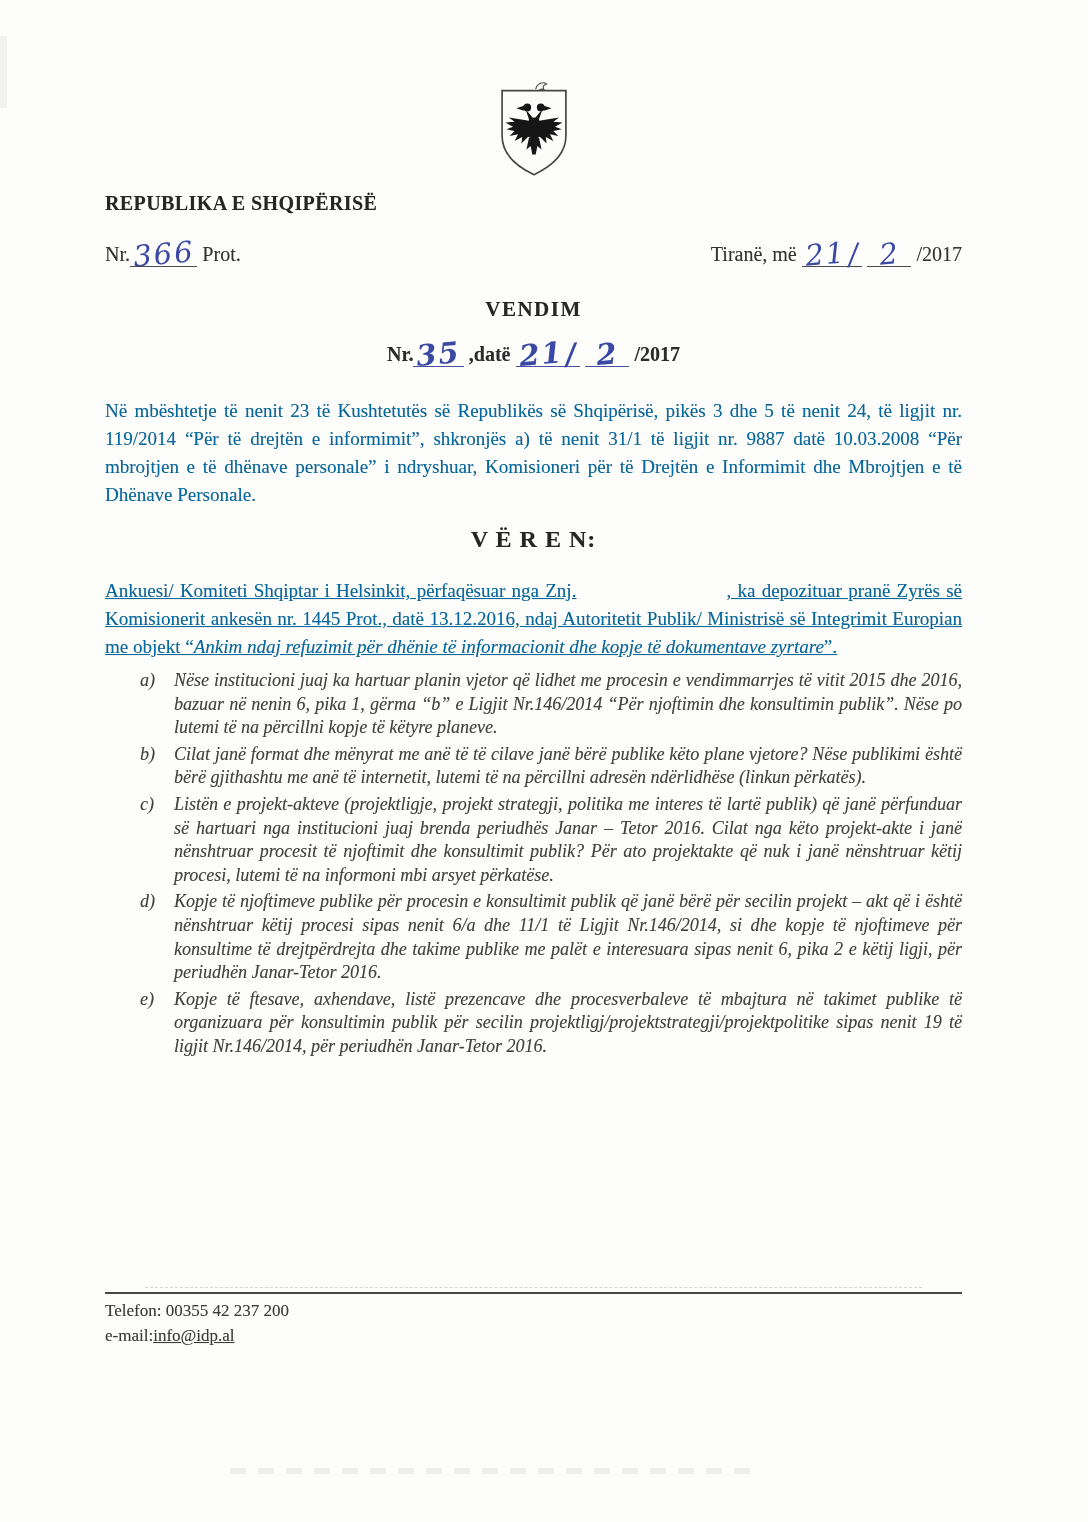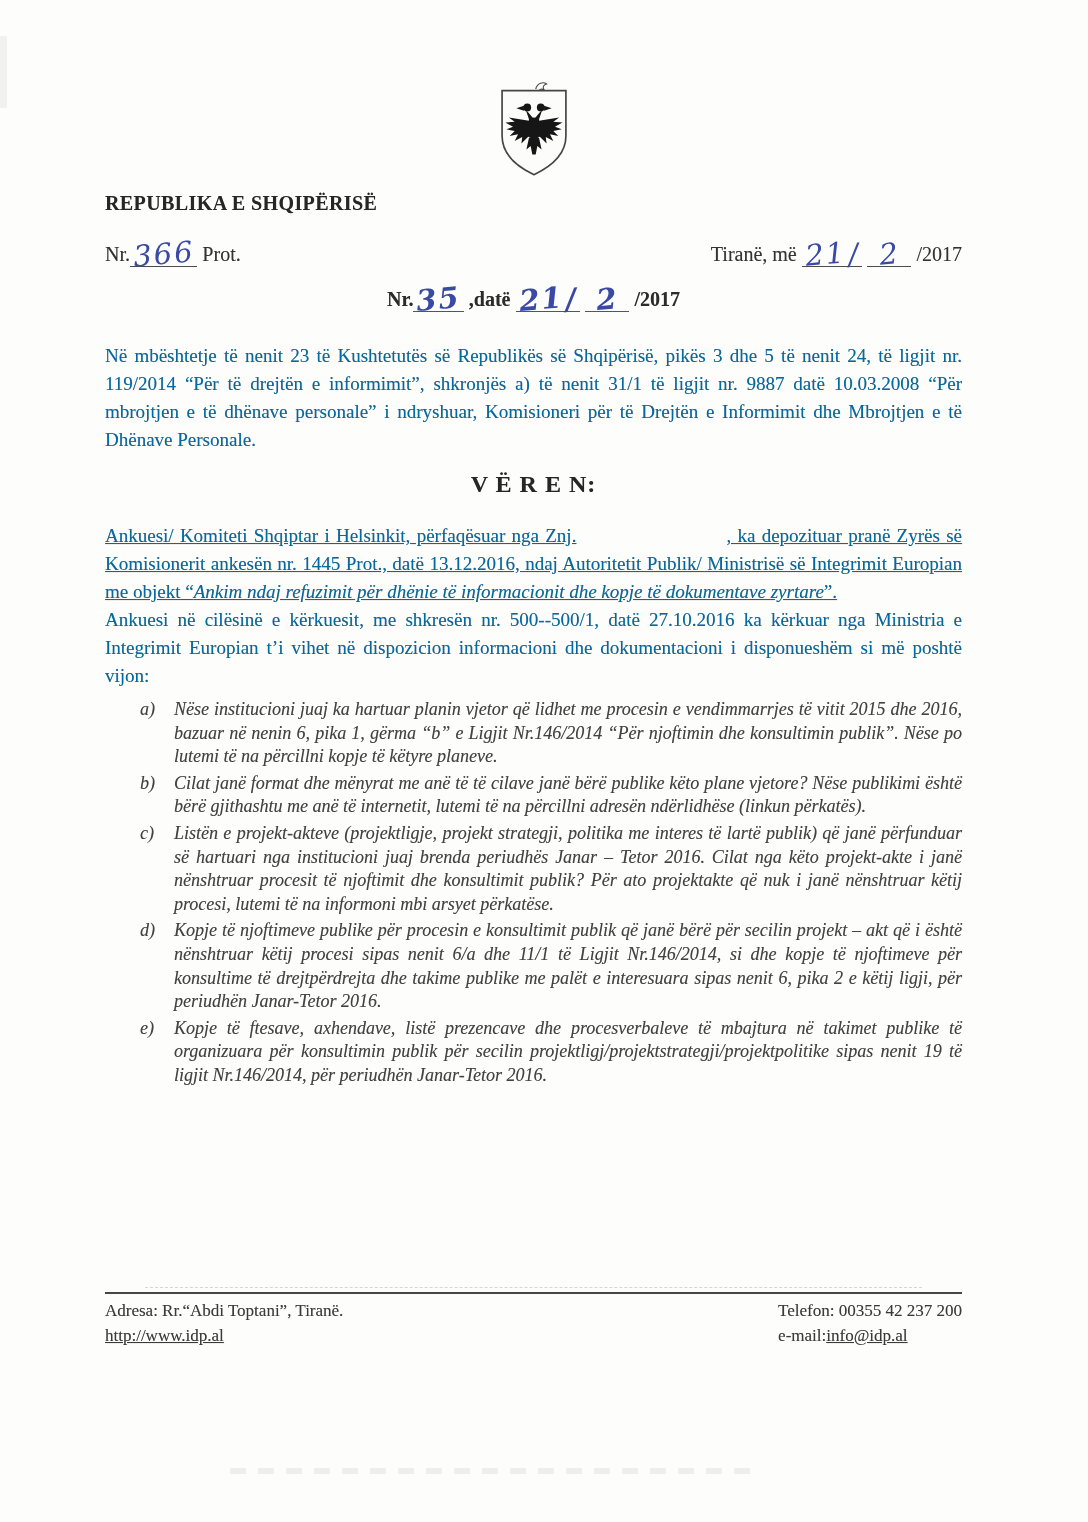--- a/index.html
+++ b/index.html
@@ -130,36 +130,36 @@
         <span>Prot.</span>
       </div>
       <div>
         <span>Tiranë, më</span>
         <span class="fill"><span class="hand">21</span><span class="hand slash">/</span></span>
         <span class="fill short"><span class="hand">2</span></span>
         <span>/2017</span>
       </div>
     </div>
 
+    <div class="title">VENDIM</div>
 
     <div class="decision-line">
       <span>Nr.</span><span class="fill short"><span class="hand">35</span></span>
       <span>,datë</span>
       <span class="fill"><span class="hand">21</span><span class="hand slash">/</span></span>
       <span class="fill short"><span class="hand">2</span></span>
       <span>/2017</span>
     </div>
 
     <p class="bodytext preamble">Në mbështetje të nenit 23 të Kushtetutës së Republikës së Shqipërisë,  pikës 3 dhe 5 të nenit 24, të ligjit nr. 119/2014 “Për të drejtën e informimit”, shkronjës a) të nenit 31/1 të ligjit nr. 9887 datë 10.03.2008 “Për mbrojtjen e të dhënave personale” i ndryshuar, Komisioneri për të Drejtën e Informimit dhe Mbrojtjen e të Dhënave Personale.</p>
 
     <div class="veren">V Ë R E N:</div>
 
     <p class="bodytext complaint"><span>Ankuesi/ Komiteti Shqiptar i Helsinkit, përfaqësuar nga Znj.</span><span class="gap"></span><span>, ka depozituar pranë Zyrës së Komisionerit ankesën nr. 1445 Prot., datë 13.12.2016, ndaj Autoritetit Publik/ Ministrisë së Integrimit Europian me objekt “</span><span class="obj-quote">Ankim ndaj refuzimit për dhënie të informacionit dhe kopje të dokumentave zyrtare</span><span>”.</span></p>
 
-    <p class="bodytext">Ankuesi në cilësinë e kërkuesit, me shkresën nr. 500--500/1, datë 27.10.2016 ka kërkuar nga Ministria e Integrimit Europian t’i vihet në dispozicion informacioni dhe dokumentacioni i disponueshëm si më poshtë vijon:</p>
 
     <ol class="req-list">
       <li class="req-item">
         <span class="marker">a)</span>
         <span>Nëse institucioni juaj ka hartuar planin vjetor që lidhet me procesin e vendimmarrjes të vitit 2015 dhe 2016, bazuar në nenin 6, pika 1, gërma “b” e Ligjit Nr.146/2014 “Për njoftimin dhe konsultimin publik”. Nëse po lutemi të na përcillni kopje të këtyre planeve.</span>
       </li>
       <li class="req-item">
         <span class="marker">b)</span>
         <span>Cilat janë format dhe mënyrat me anë të të cilave janë bërë publike këto plane vjetore? Nëse publikimi është bërë gjithashtu me anë të internetit, lutemi të na përcillni adresën ndërlidhëse (linkun përkatës).</span>
       </li>
@@ -173,24 +173,20 @@
       </li>
       <li class="req-item">
         <span class="marker">e)</span>
         <span>Kopje të ftesave, axhendave, listë prezencave dhe procesverbaleve të mbajtura në takimet publike të organizuara për konsultimin publik për secilin projektligj/projektstrategji/projektpolitike sipas nenit 19 të ligjit Nr.146/2014, për periudhën Janar-Tetor 2016.</span>
       </li>
     </ol>
 
   </div>
 
   <div class="footer">
-    <div class="f-left">
-      <div>Adresa: Rr.“Abdi Toptani”, Tiranë.</div>
-      <div class="link">http://www.idp.al</div>
-    </div>
     <div class="f-right">
       <div>Telefon: 00355 42 237 200</div>
       <div><span>e-mail:</span><span class="link">info@idp.al</span></div>
     </div>
   </div>
 
   <div class="artifact-bottom"></div>
 </div>
 
 </body></html>

